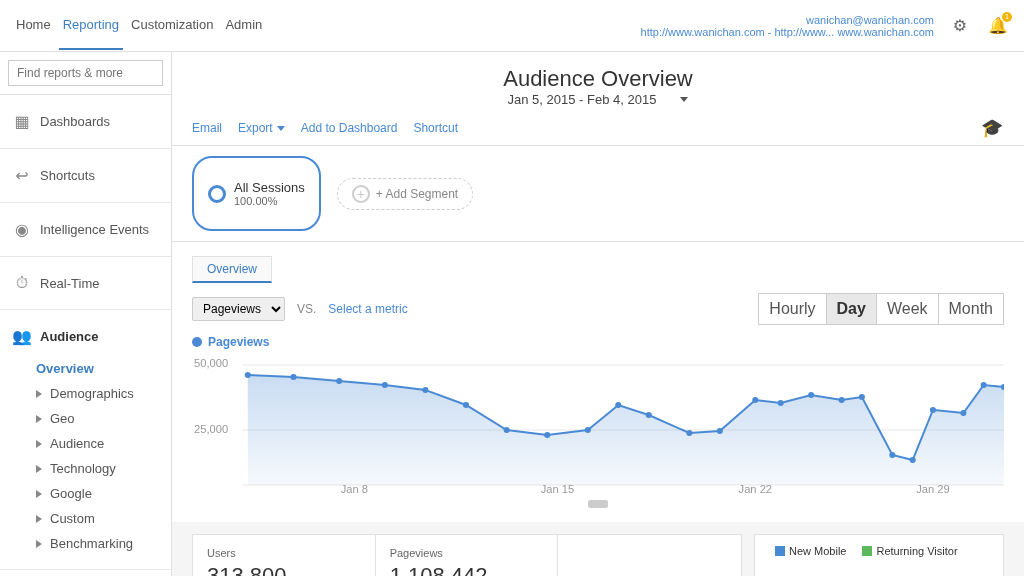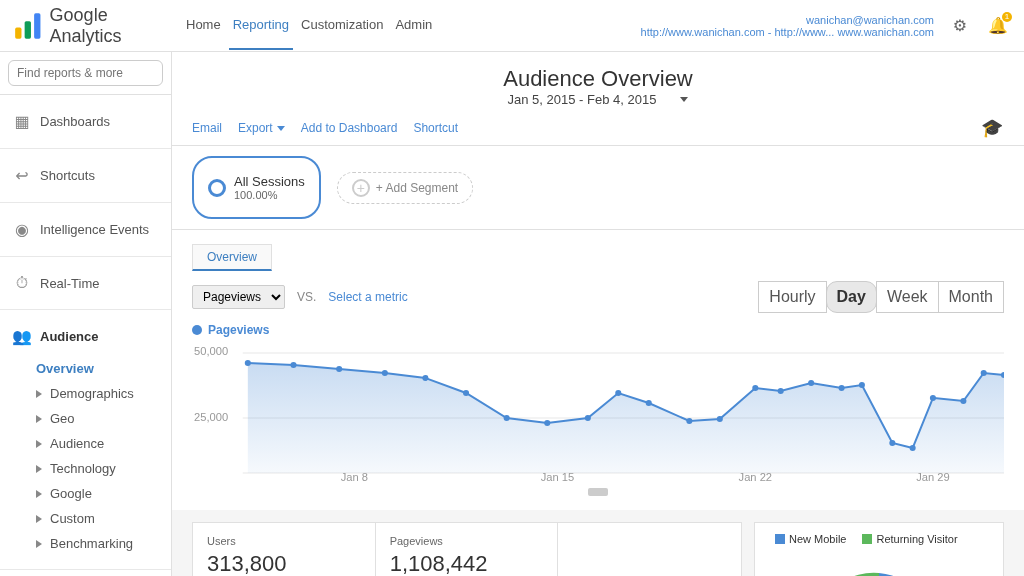--- a/index.html
+++ b/index.html
@@ -16,58 +16,58 @@
     .header-right { display: flex; align-items: center; gap: 12px; font-size: 11px; color: #4a8ad4; text-align: right; }
     .header-icons { display: flex; gap: 10px; align-items: center; }
     .icon-btn { width: 28px; height: 28px; display: flex; align-items: center; justify-content: center; cursor: pointer; color: #666; font-size: 16px; }
 
     
     .main-layout { display: flex; flex: 1; overflow: hidden; }
 
     
     .sidebar { width: 172px; background: #fff; border-right: 1px solid #e0e0e0; overflow-y: auto; flex-shrink: 0; font-size: 13px; }
     .sidebar-search { padding: 8px; border-bottom: 1px solid #e0e0e0; }
-    .sidebar-search input { width: 100%; border: 1px solid #ccc; border-radius: 6px; padding: 5px 8px; font-size: 12px; color: #999; outline: none; }
+    .sidebar-search input { width: 100%; border: 1px solid #ccc; border-radius: 0; padding: 5px 8px; font-size: 12px; color: #999; outline: none; }
     .sidebar-section { padding: 10px 0; border-bottom: 1px solid #e8e8e8; }
     .sidebar-item { display: flex; align-items: center; gap: 8px; padding: 7px 12px; cursor: pointer; color: #555; }
     .sidebar-icon { font-size: 16px; color: #888; width: 20px; text-align: center; }
     .sidebar-sub { padding: 3px 0; }
     .sidebar-sub-item { padding: 5px 12px 5px 36px; cursor: pointer; color: #555; display: flex; align-items: center; gap: 4px; }
     .sidebar-sub-item.active { color: #3d7fc1; font-weight: bold; }
     .triangle { display: inline-block; width: 0; height: 0; border-top: 4px solid transparent; border-bottom: 4px solid transparent; border-left: 6px solid #888; margin-right: 4px; }
 
     
     .content { flex: 1; overflow-y: auto; padding: 0; background: #f5f5f5; }
     .content-header { background: #fff; padding: 14px 20px 0 20px; border-bottom: 1px solid #e0e0e0; }
     .content-title-row { display: flex; justify-content: space-between; align-items: center; margin-bottom: 10px; flex-direction: column; }
     .content-title { font-size: 22px; font-weight: 300; color: #333; }
     .date-range { font-size: 13px; color: #444; cursor: pointer; display: flex; align-items: center; gap: 20px; }
     .action-bar { display: flex; align-items: center; gap: 16px; padding-bottom: 6px; }
     .action-link { color: #4a8ad4; font-size: 12px; cursor: pointer; }
     .export-btn { display: flex; align-items: center; gap: 2px; color: #4a8ad4; font-size: 12px; cursor: pointer; }
 
     
     .segment-bar { background: #fff; padding: 10px 20px; display: flex; align-items: center; gap: 16px; border-bottom: 1px solid #e0e0e0; }
-    .segment-pill { border: 2px solid #4a8ad4; border-radius: 20px; padding: 16px 14px; font-size: 12px; display: flex; align-items: center; gap: 8px; background: #fff; }
+    .segment-pill { border: 2px solid #4a8ad4; border-radius: 20px; padding: 22px 14px; font-size: 12px; display: flex; align-items: center; gap: 8px; background: #fff; }
     .segment-circle { width: 18px; height: 18px; border-radius: 50%; border: 3px solid #4a8ad4; display: flex; align-items: center; justify-content: center; }
     .segment-add { border: 1px dashed #ccc; border-radius: 20px; padding: 6px 14px; font-size: 12px; color: #888; display: flex; align-items: center; gap: 6px; cursor: pointer; background: #fff; }
     .segment-add-circle { width: 18px; height: 18px; border-radius: 50%; border: 2px solid #ccc; display: flex; align-items: center; justify-content: center; color: #ccc; font-size: 14px; }
 
     
     .chart-section { background: #fff; margin: 0; padding: 14px 20px; }
     .chart-tabs { display: flex; margin-bottom: 10px; }
     .chart-tab { border: 1px solid #e0e0e0; padding: 5px 14px; font-size: 12px; cursor: pointer; background: #fff; color: #555; }
     .chart-tab.active { background: #f9f9f9; border-bottom: 2px solid #3d7fc1; color: #3d7fc1; }
     .metric-row { display: flex; align-items: center; gap: 12px; margin-bottom: 10px; }
     .metric-select { border: 1px solid #ccc; border-radius: 2px; padding: 3px 6px; font-size: 12px; cursor: pointer; }
     .vs-text { font-size: 12px; color: #888; }
     .select-metric { color: #4a8ad4; font-size: 12px; cursor: pointer; }
     .time-btns { margin-left: auto; display: flex; }
     .time-btn { border: 1px solid #ccc; padding: 6px 10px; font-size: 16px; cursor: pointer; background: #fff; color: #555; margin-left: -1px; }
-    .time-btn.active { background: #e8e8e8; color: #333; font-weight: bold; border-radius: 11px; }
+    .time-btn.active { background: #e8e8e8; color: #333; font-weight: bold; }
 
     
     .chart-container { position: relative; width: 100%; }
     .pageviews-label { color: #4a8ad4; font-size: 12px; font-weight: bold; margin-bottom: 6px; display: flex; align-items: center; gap: 6px; }
     .pageviews-dot { width: 10px; height: 10px; border-radius: 50%; background: #4a8ad4; }
 
     
     .stats-section { background: #f5f5f5; padding: 12px 20px; display: flex; gap: 12px; }
     .stats-left { flex: 1; display: flex; flex-direction: column; gap: 0; }
     .stats-grid { display: grid; grid-template-columns: 1fr 1fr 1fr; gap: 0; border: 1px solid #e0e0e0; background: #fff; }
@@ -82,28 +82,20 @@
     .pie-legend { display: flex; gap: 16px; font-size: 11px; margin-bottom: 8px; align-self: flex-start; padding-left: 10px; }
     .legend-item { display: flex; align-items: center; gap: 4px; }
     .legend-dot { width: 10px; height: 10px; }
 
     .chevron { display: inline-block; width: 0; height: 0; border-left: 4px solid transparent; border-right: 4px solid transparent; border-top: 5px solid #555; margin-left: 4px; }
   </style>
 </head>
 <body>
 
 <div class="header">
-  <div class="logo">
-    <svg class="logo-icon" viewBox="0 0 40 40">
-      <rect x="4" y="22" width="8" height="14" rx="2" fill="#f4b400"></rect>
-      <rect x="16" y="14" width="8" height="22" rx="2" fill="#0f9d58"></rect>
-      <rect x="28" y="4" width="8" height="32" rx="2" fill="#4285f4"></rect>
-    </svg>
-    <span class="logo-text">Google Analytics</span>
-  </div>
   <nav class="nav">
     <a class="nav-item">Home</a>
     <a class="nav-item active">Reporting</a>
     <a class="nav-item">Customization</a>
     <a class="nav-item">Admin</a>
   </nav>
   <div class="header-right">
     <div>
       <div style="color:#4a8ad4">wanichan@wanichan.com</div>
       <div style="color:#4a8ad4">http://www.wanichan.com - http://www... www.wanichan.com</div>

